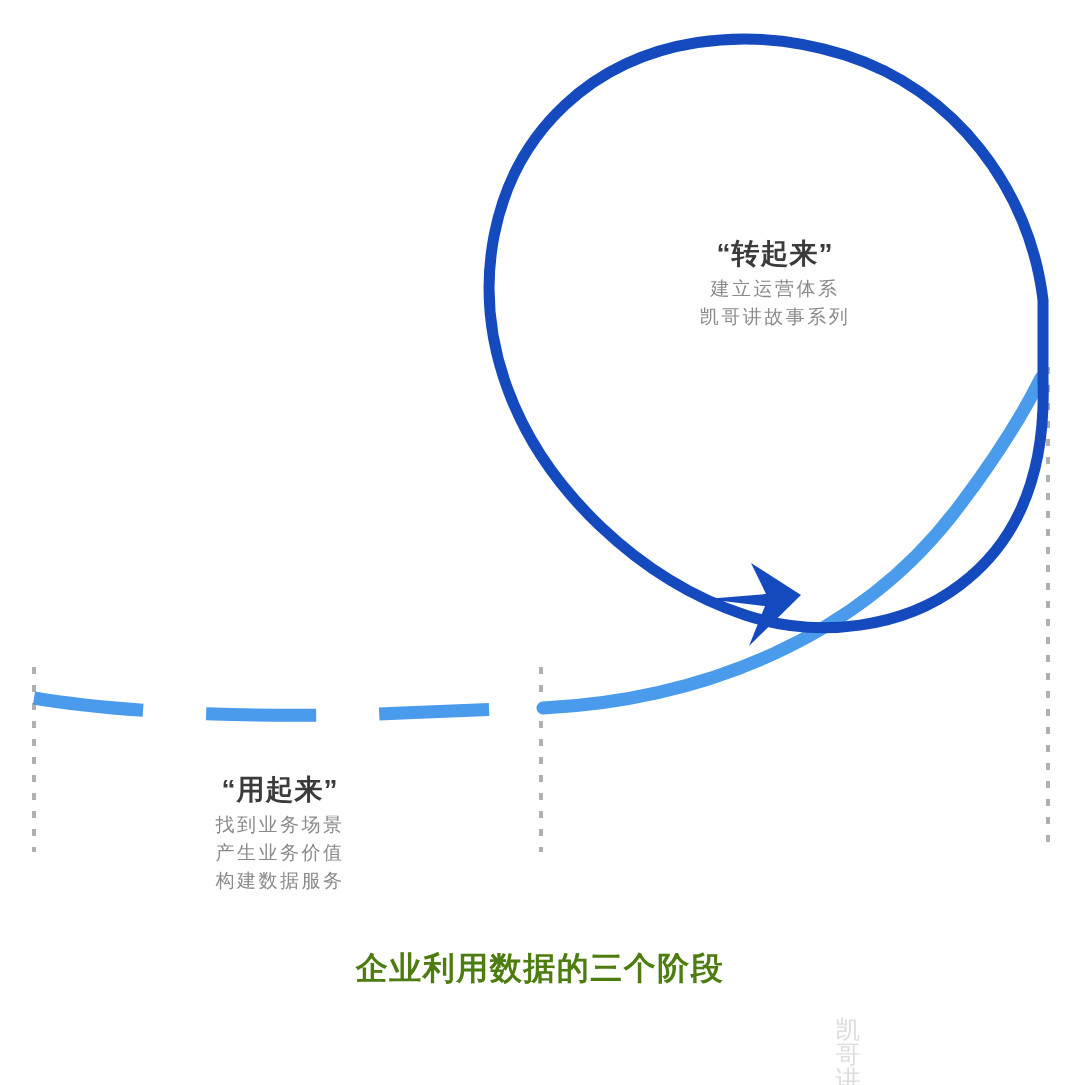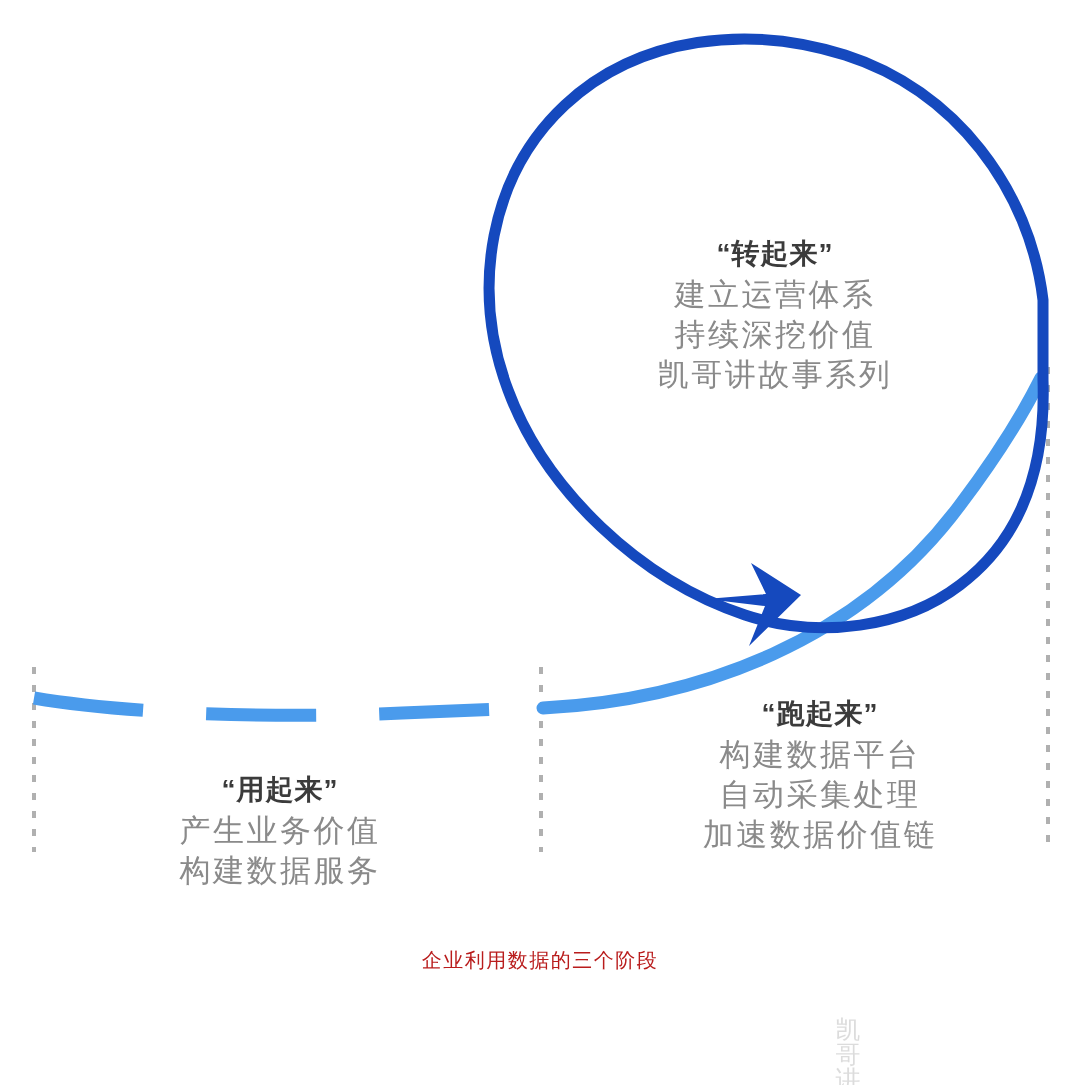--- a/index.html
+++ b/index.html
@@ -41,41 +41,41 @@
     white-space: nowrap;
   }
   .stage-title {
     font-size: 28px;
     font-weight: bold;
     color: #3b3b3b;
     letter-spacing: 1px;
     margin-bottom: 11px;
   }
   .stage-line {
-    font-size: 31px;
+    font-size: 19px;
     font-weight: 400;
     color: #8a8a8a;
     letter-spacing: 2.5px;
     margin-bottom: 9px;
   }
 
   #stage-zhuan { left: 585px; top: 240px; width: 380px; }
   #stage-yong  { left: 110px; top: 776px; width: 340px; }
   #stage-pao   { left: 650px; top: 700px; width: 340px; }
 
   
   #caption {
     position: absolute;
     left: 0;
     top: 947px;
     width: 1080px;
     text-align: center;
-    font-size: 20px;
-    font-weight: normal;
-    color: #b91c1c;
+    font-size: 32px;
+    font-weight: bold;
+    color: #4d7c0f;
     letter-spacing: 1.5px;
   }
 
   
   #tw-logo {
     position: absolute;
     left: 0;
     top: 1011px;
     width: 1080px;
     text-align: center;
@@ -141,36 +141,30 @@
              L 766,594
              L 706,599
              L 765,606
              L 749,646
              Z" fill="#1549BE"></path>
   </svg>
 
   <div class="stage" id="stage-zhuan">
     <div class="stage-title">“转起来”</div>
     <div class="stage-line">建立运营体系</div>
-    <div class="stage-line">持续深挖价值</div>
     <div class="stage-line">凯哥讲故事系列</div>
   </div>
 
   <div class="stage" id="stage-yong">
     <div class="stage-title">“用起来”</div>
+    <div class="stage-line">找到业务场景</div>
     <div class="stage-line">产生业务价值</div>
     <div class="stage-line">构建数据服务</div>
   </div>
 
-  <div class="stage" id="stage-pao">
-    <div class="stage-title">“跑起来”</div>
-    <div class="stage-line">构建数据平台</div>
-    <div class="stage-line">自动采集处理</div>
-    <div class="stage-line">加速数据价值链</div>
-  </div>
 
   <div id="caption">企业利用数据的三个阶段</div>
 
 
   <div id="wechat-mark">
     <svg width="34" height="27" viewBox="0 0 34 27">
 
       <path d="M12 1.2 C5.6 1.2 0.8 5.3 0.8 10.0 C0.8 12.6 2.3 15.0 4.7 16.6
                L3.4 20.3 L7.6 18.2 C9.0 18.6 10.5 18.8 12 18.8
                C18.4 18.8 23.2 14.7 23.2 10.0 C23.2 5.3 18.4 1.2 12 1.2 Z" fill="none" stroke="#8e8e8e" stroke-width="1.4"></path>

